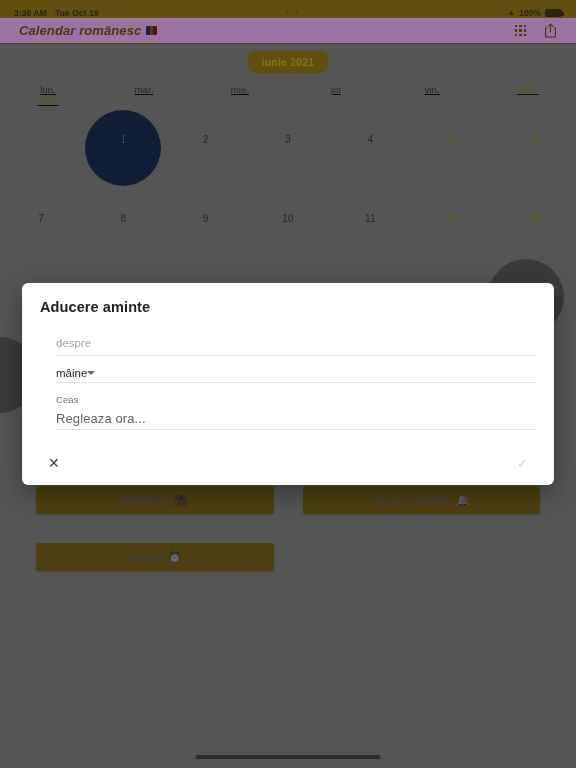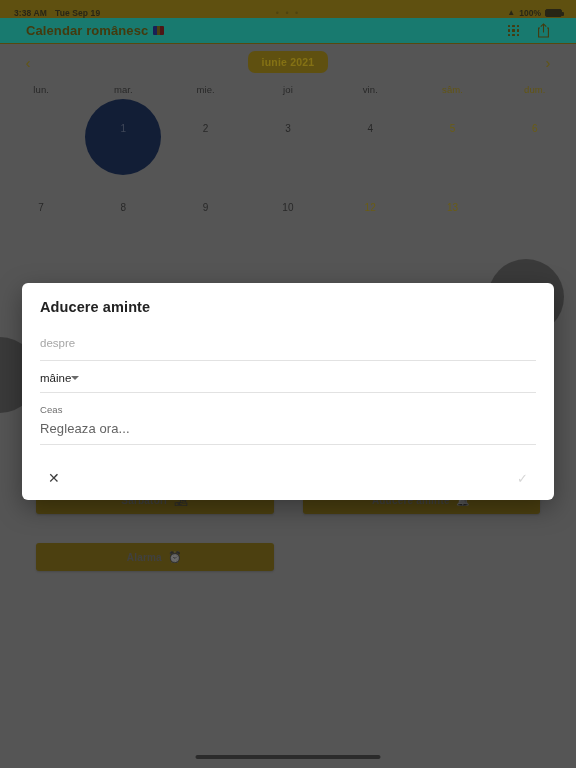--- a/index.html
+++ b/index.html
@@ -77,26 +77,27 @@
     position: absolute;
     right: -3px; top: 2px;
     width: 2px; height: 4px;
     background: #2f2a10;
     border-radius: 0 1px 1px 0;
   }
 
   
   .app-bar {
     height: 26px;
-    background: #14b8a6;
-    display: flex;
-    align-items: center;
-    padding: 0 26px;
+    background: #f0abfc;
+    display: flex;
+    align-items: center;
+    padding: 0 19px;
     flex: 0 0 auto;
     border-bottom: 1px solid #7d6707;
+    font-style: italic;
   }
   .app-title {
     font-size: 13px;
     font-weight: bold;
     color: #5d4d05;
     display: flex;
     align-items: center;
     gap: 5px;
     letter-spacing: 0.1px;
   }
@@ -151,23 +152,24 @@
     font-size: 10.5px;
     font-weight: bold;
     padding: 5px 14px;
     border-radius: 7px;
     letter-spacing: 0.2px;
   }
 
   
   .weekdays {
     display: grid;
-    grid-template-columns: repeat(7, 1fr);
+    grid-template-columns: repeat(6, 1fr);
     padding: 4px 0 2px;
     flex: 0 0 auto;
+    text-decoration: underline;
   }
   .weekday {
     text-align: center;
     font-size: 9.5px;
     color: #2e2e2e;
     letter-spacing: 0.1px;
   }
   .weekday.weekend { color: #8f7a0d; }
 
   
@@ -281,22 +283,22 @@
   }
   .dialog-title {
     font-size: 14.5px;
     font-weight: bold;
     color: #222222;
     letter-spacing: 0.1px;
     margin-bottom: 18px;
   }
   .field {
     border-bottom: 1px solid #e2e2e2;
-    padding-bottom: 5px;
     margin-bottom: 11px;
+    margin-left: 16px;
   }
   .field-input {
     font-size: 11.5px;
     color: #a6a6a6;
     padding: 3px 0 6px;
     border: none;
     outline: none;
     width: 100%;
     background: transparent;
     font-family: "Liberation Sans", sans-serif;
@@ -350,21 +352,21 @@
   .icon-btn.confirm { color: #d6d6d6; font-size: 13px; }
 </style>
 </head>
 <body>
 
 <div id="app">
 
   <div class="status-bar">
     <div class="status-left">
       <span>3:38 AM</span>
-      <span>Tue Sep 19</span>
+      <span>Tue Oct 19</span>
     </div>
     <div class="status-center">• • •</div>
     <div class="status-right">
       <span class="wifi-glyph">▲</span>
       <span>100%</span>
       <span class="battery"></span>
     </div>
   </div>
 
   <div class="app-bar">
@@ -436,20 +438,23 @@
         <span class="day-num">7</span>
       </div>
       <div class="day-cell">
         <span class="day-num">8</span>
       </div>
       <div class="day-cell">
         <span class="day-num">9</span>
       </div>
       <div class="day-cell">
         <span class="day-num">10</span>
+      </div>
+      <div class="day-cell">
+        <span class="day-num">11</span>
       </div>
       <div class="day-cell weekend">
         <span class="day-num">12</span>
       </div>
       <div class="day-cell weekend">
         <span class="day-num">13</span>
       </div>
     </div>
 
   <div class="float-circle right"></div>

